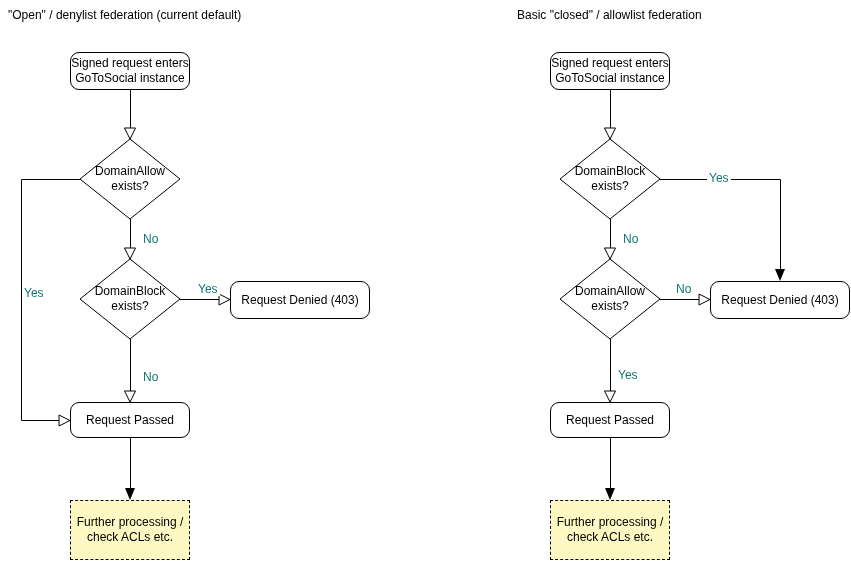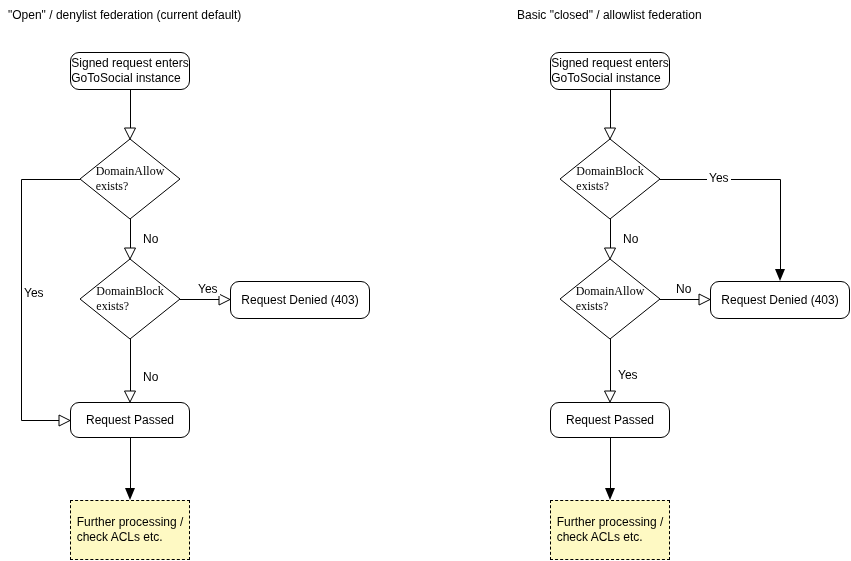--- a/index.html
+++ b/index.html
@@ -2,26 +2,26 @@
 <html><head>
 <meta charset="utf-8">
 <style>
   * { box-sizing: border-box; margin: 0; padding: 0; }
   html, body { background: #ffffff; }
   body { width: 851px; height: 561px; font-family: "Liberation Sans", sans-serif; color: #000; }
   .canvas { position: relative; width: 851px; height: 561px; background: #ffffff; overflow: hidden; }
   svg.wires { position: absolute; left: 0; top: 0; width: 851px; height: 561px; }
   .chart-title { position: absolute; font-size: 12px; color: #000; white-space: pre; }
   .node { position: absolute; display: flex; align-items: center; justify-content: center;
-          text-align: left; font-size: 12px; line-height: 1.25; color: #000;
+          text-align: center; font-size: 12px; line-height: 1.25; color: #000;
           white-space: pre-line; }
   .box { border: 1px solid #000; border-radius: 9px; background: #ffffff; }
   .dashed-box { border: 1px dashed #000; background: #fef9c3; }
-  .diamond-label { background: transparent; font-family: Liberation Serif, serif; }
-  .elabel { position: absolute; font-size: 12px; line-height: 14px; color: #000000;
+  .diamond-label { background: transparent; }
+  .elabel { position: absolute; font-size: 12px; line-height: 14px; color: #0f766e;
             background: #ffffff; padding: 0 2px; white-space: pre; }
 </style>
 </head>
 <body>
 
 <div class="canvas">
 
   <svg class="wires" viewBox="0 0 851 561">
 
     <line x1="130.5" y1="90" x2="130.5" y2="129" stroke="#000"></line>

